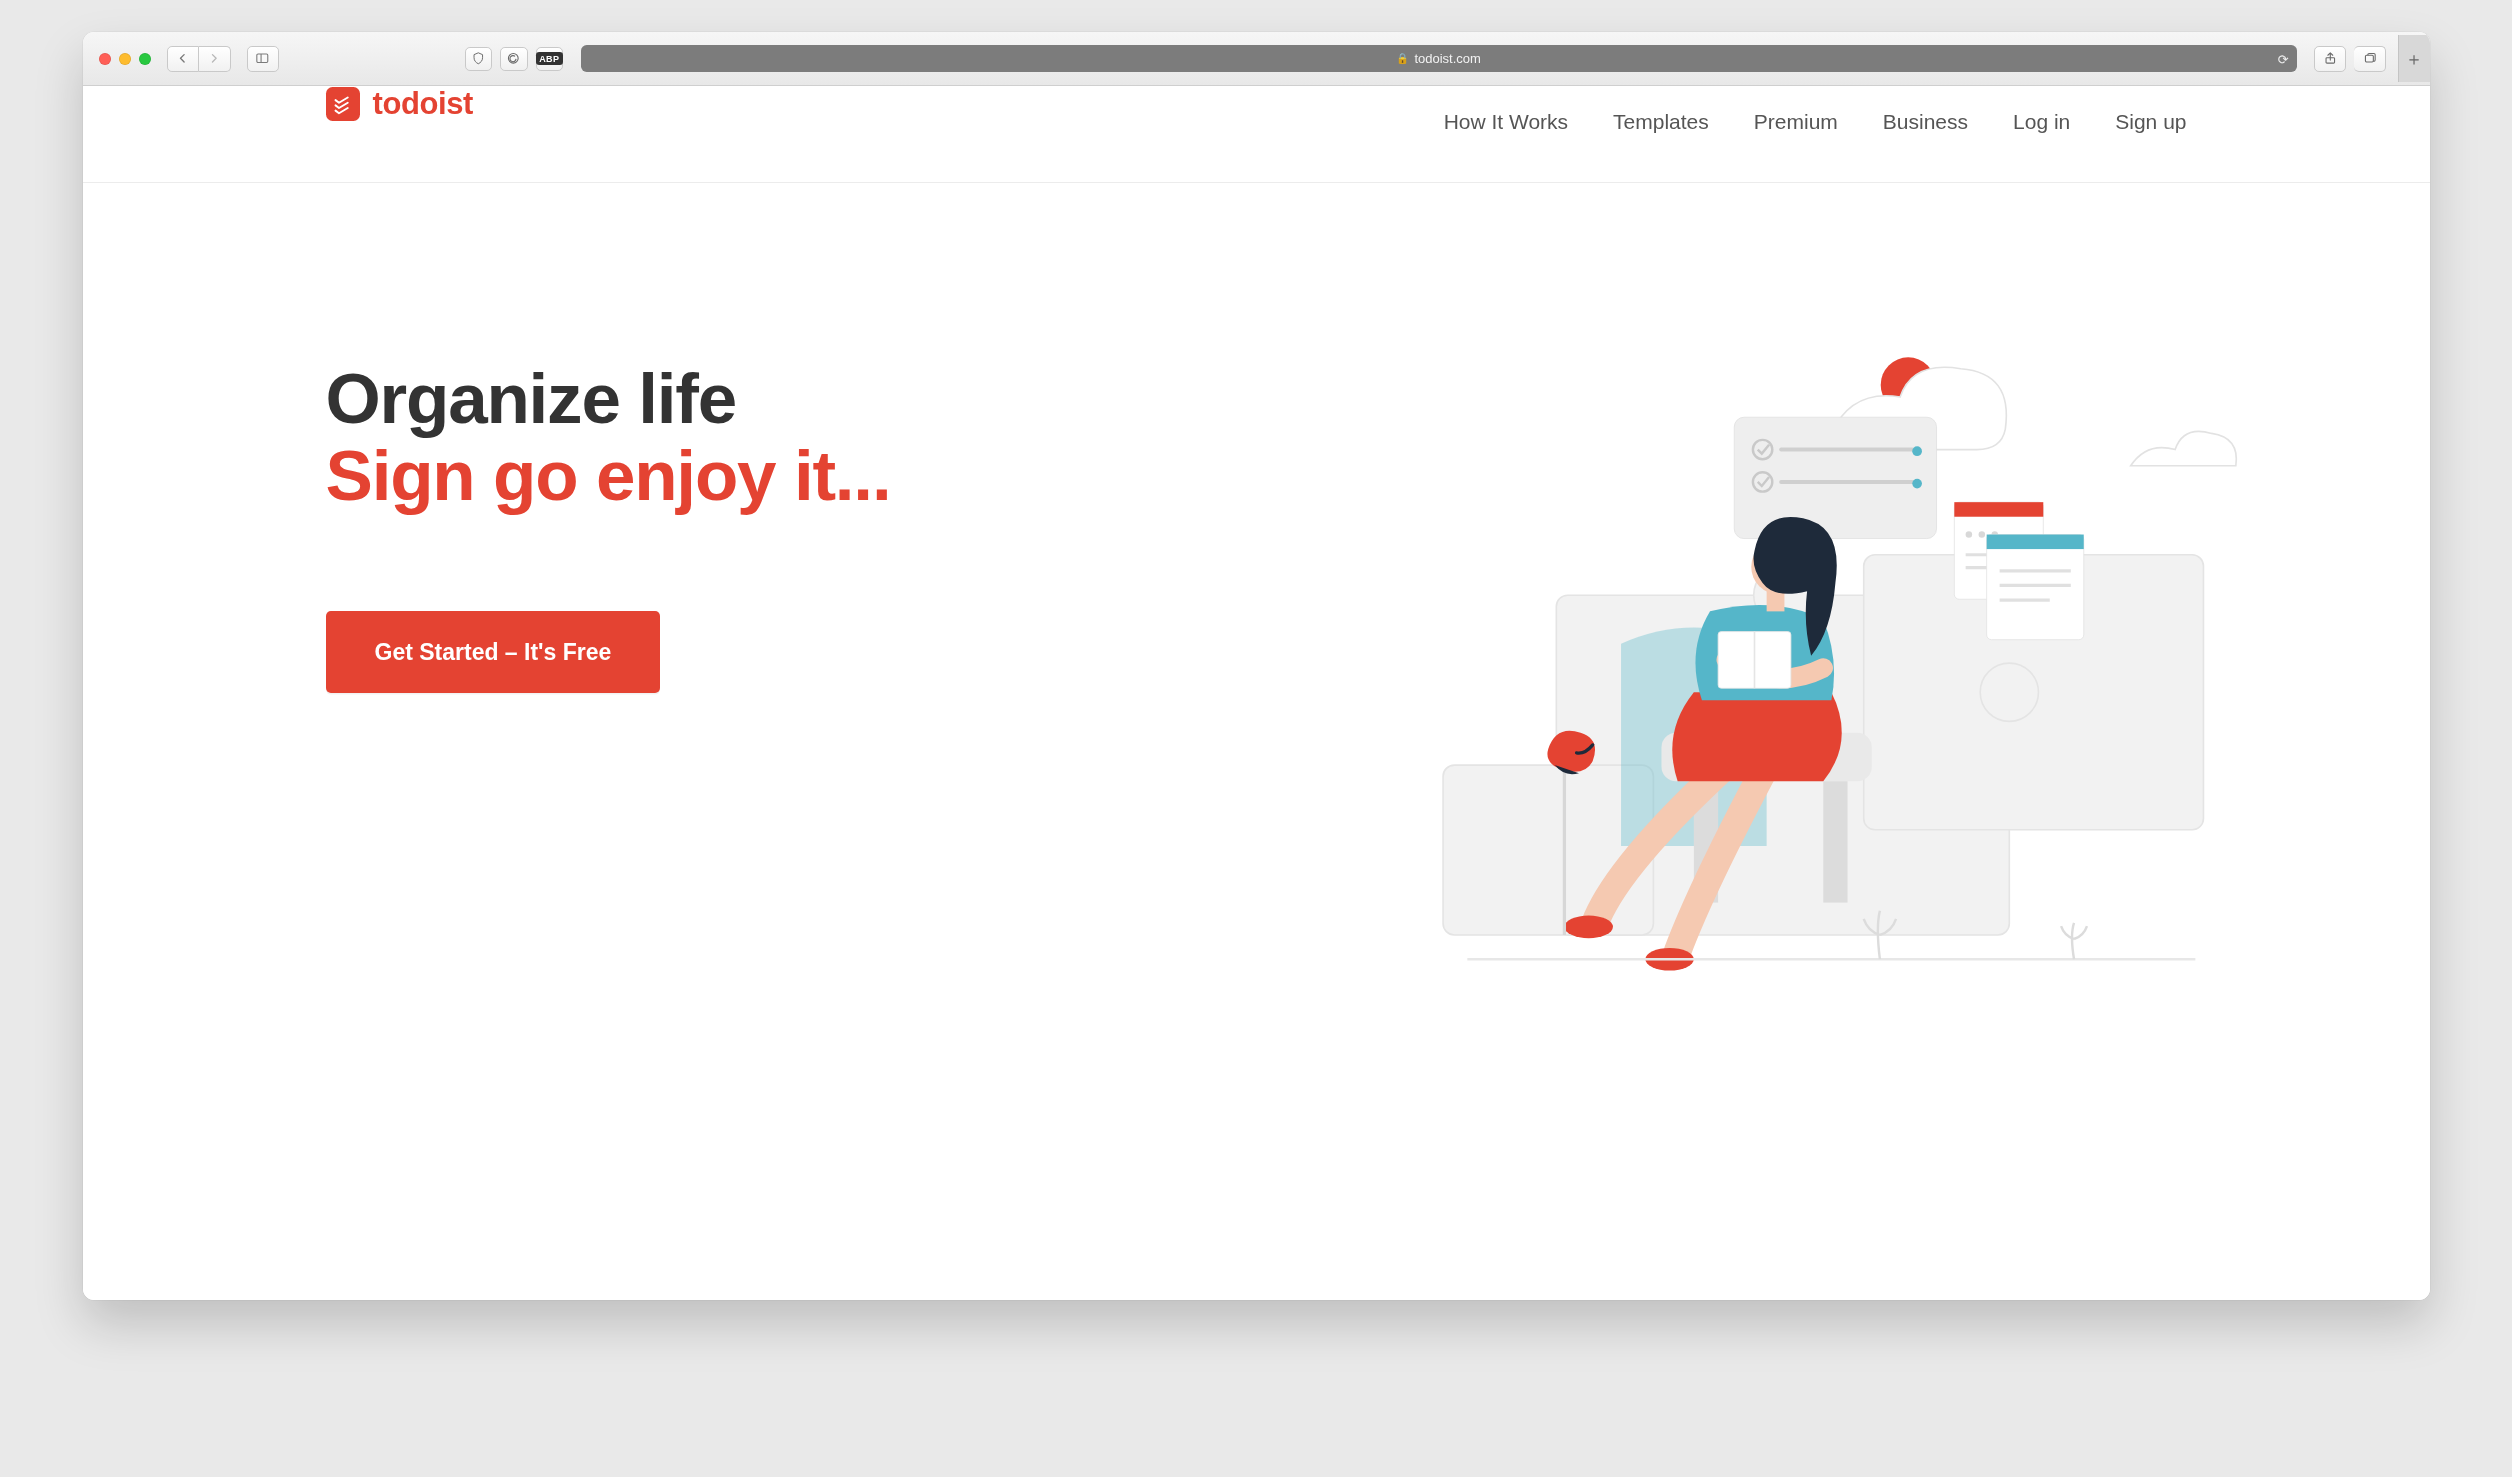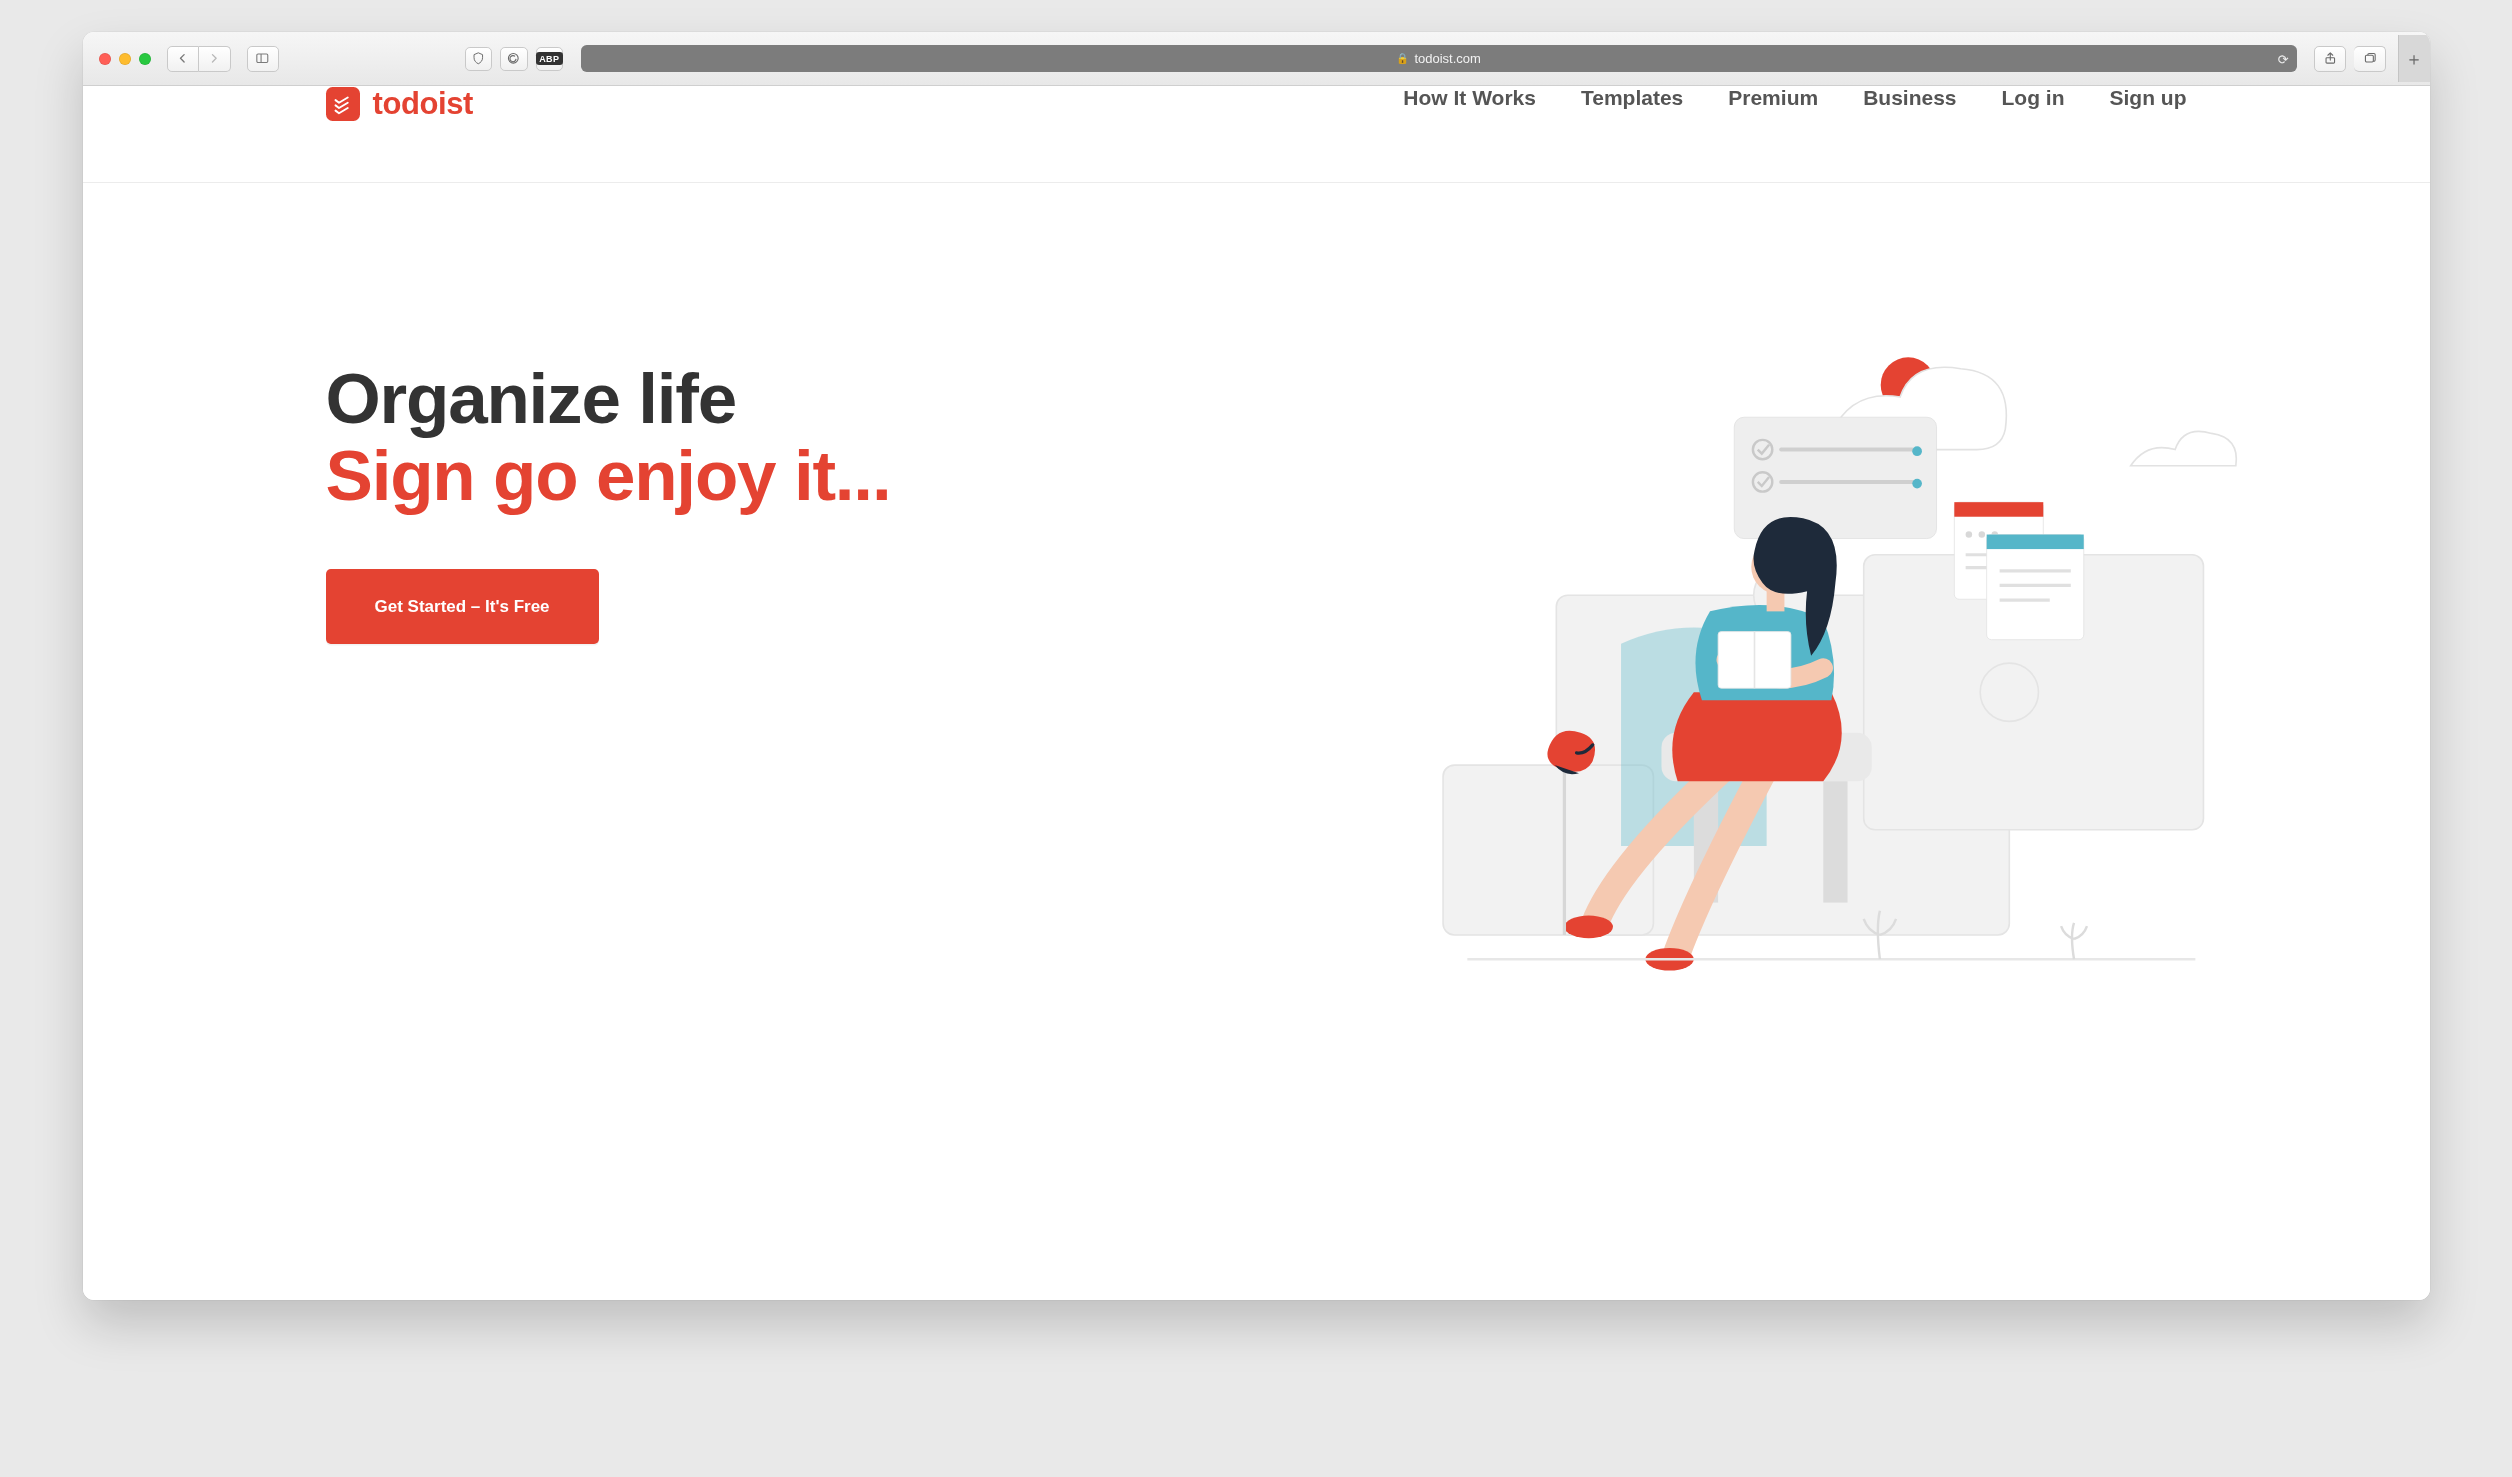--- a/index.html
+++ b/index.html
@@ -103,21 +103,21 @@
   .brand-mark {
     width: 34px; height: 34px; border-radius: 6.5px;
     background: #e44332;
     display:flex;align-items:center;justify-content:center;
   }
   .brand-mark svg { width: 21px; height: 21px; }
   .brand-word { color:#e44332; font-weight:700; font-size: 31px; letter-spacing:-0.4px;}
 
   .site-nav { margin-left:auto; display:flex; gap:45px; }
   .site-nav a {
-    color:#555; text-decoration:none; font-size: 21px; font-weight:700;
+    color:#555; text-decoration:none; font-size: 21px; font-weight:400;margin-top:24px;
   }
 
   .hero {
     display:flex;
     padding: 178px 243px 0;
     gap: 32px;
     justify-content: flex-end;
   }
   .hero-copy { flex: 0 0 52%; max-width: 850px;}
   .hero h1 {
@@ -125,23 +125,23 @@
     color:#333;
   }
   .hero h1 .accent { color:#e44332; display:block;}
   .hero p.sub {
     margin-top: 32px;
     font-size: 25px; line-height: 1.55; color:#6f6f6f; font-weight: 400;
     max-width: 793px;
   }
   .cta {
     display:inline-flex; align-items:center; justify-content:center;
-    margin-top: 55px;
+    margin-top: 97px;
     background:#e44332; color:#fff; border:none; cursor:pointer;
-    font-size: 17px; font-weight:600;
+    font-size: 23px; font-weight:600;
     padding: 27.5px 49px; border-radius: 4.9px;
     box-shadow: 0 1.6px 0 rgba(0,0,0,0.05);
   }
   .subline {
     margin-top: 34px; font-size: 17px; color:#7a7a7a;
   }
   .subline a { color:#e44332; text-decoration:none; }
 
   
   .hero-art { flex:1; position:relative; min-height: 664px;}

